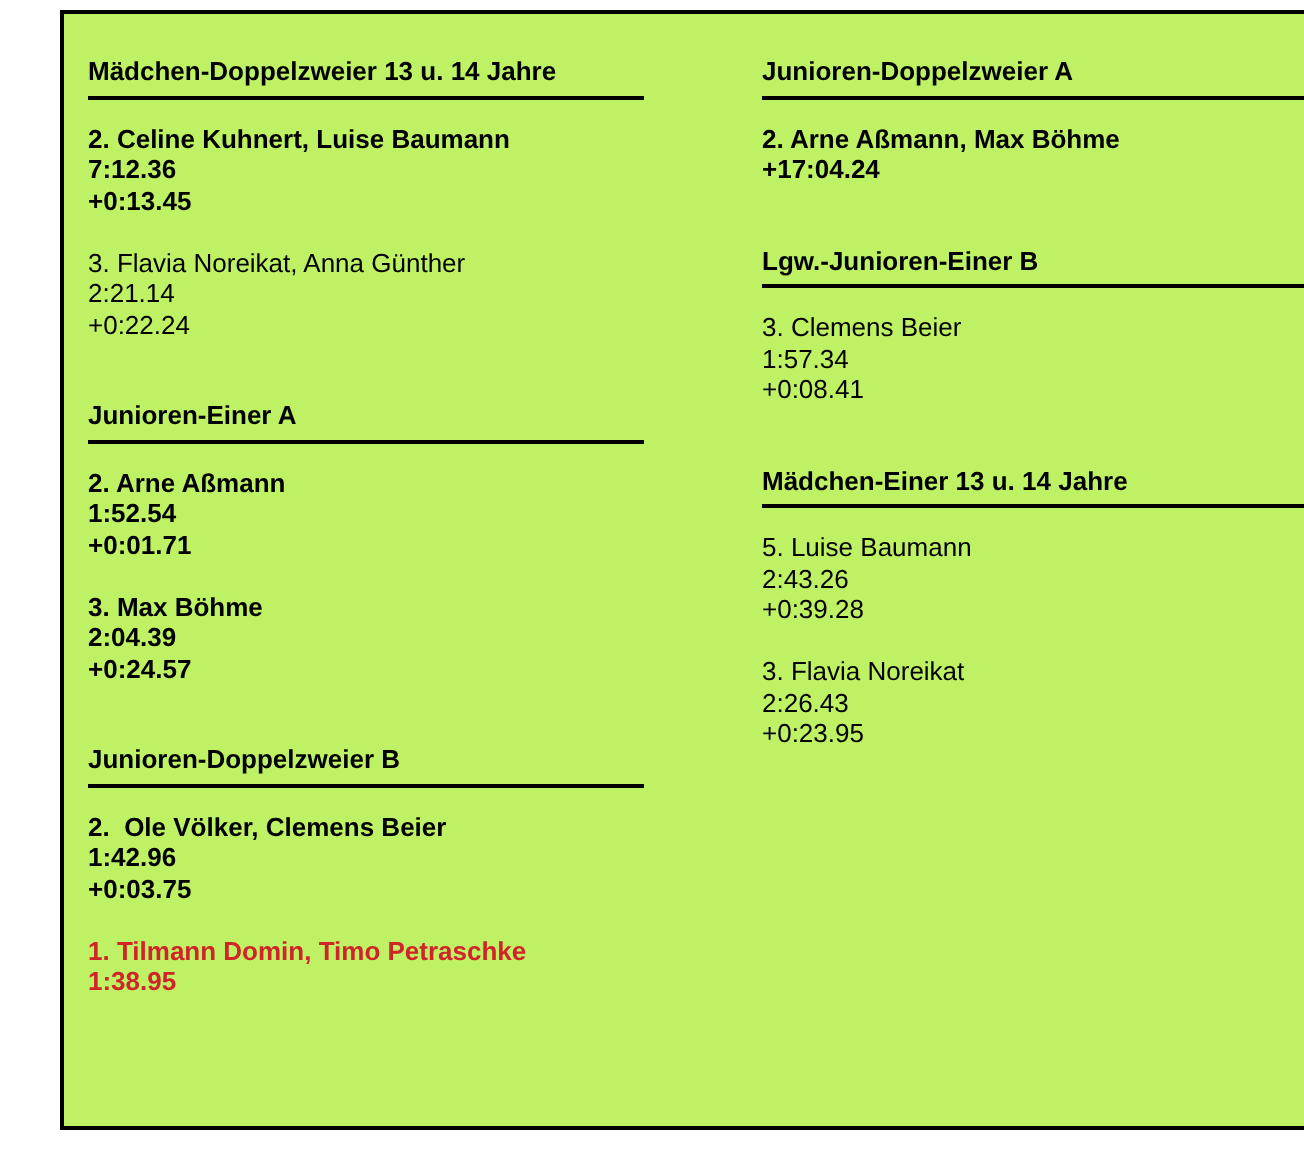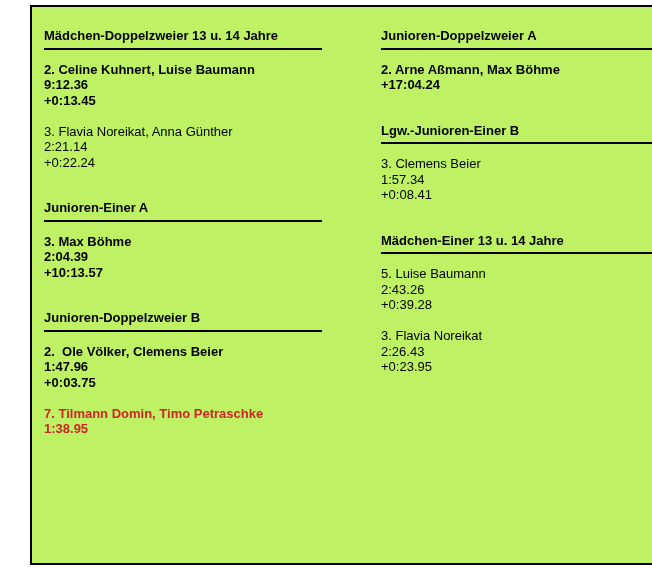--- a/index.html
+++ b/index.html
@@ -54,48 +54,53 @@
 <body>
 
 <div class="page">
 
   <div class="col col-left">
 
     <section class="section">
       <h2 class="section-title">Mädchen-Doppelzweier 13 u. 14 Jahre</h2>
       <div class="entry b">
         <div>2. Celine Kuhnert, Luise Baumann</div>
-        <div>9:12.36</div>
+        <div>7:12.36</div>
         <div>+0:13.45</div>
       </div>
       <div class="entry r">
         <div>3. Flavia Noreikat, Anna Günther</div>
         <div>2:21.14</div>
         <div>+0:22.24</div>
       </div>
     </section>
 
     <section class="section">
       <h2 class="section-title">Junioren-Einer A</h2>
       <div class="entry b">
+        <div>2. Arne Aßmann</div>
+        <div>1:52.54</div>
+        <div>+0:01.71</div>
+      </div>
+      <div class="entry b">
         <div>3. Max Böhme</div>
         <div>2:04.39</div>
-        <div>+10:13.57</div>
+        <div>+0:24.57</div>
       </div>
     </section>
 
     <section class="section">
       <h2 class="section-title">Junioren-Doppelzweier B</h2>
       <div class="entry b">
         <div>2.  Ole Völker, Clemens Beier</div>
-        <div>1:47.96</div>
+        <div>1:42.96</div>
         <div>+0:03.75</div>
       </div>
       <div class="entry w">
-        <div>7. Tilmann Domin, Timo Petraschke</div>
+        <div>1. Tilmann Domin, Timo Petraschke</div>
         <div>1:38.95</div>
         <div></div>
       </div>
     </section>
 
   </div>
 
   <div class="col col-right">
 
     <section class="section">

